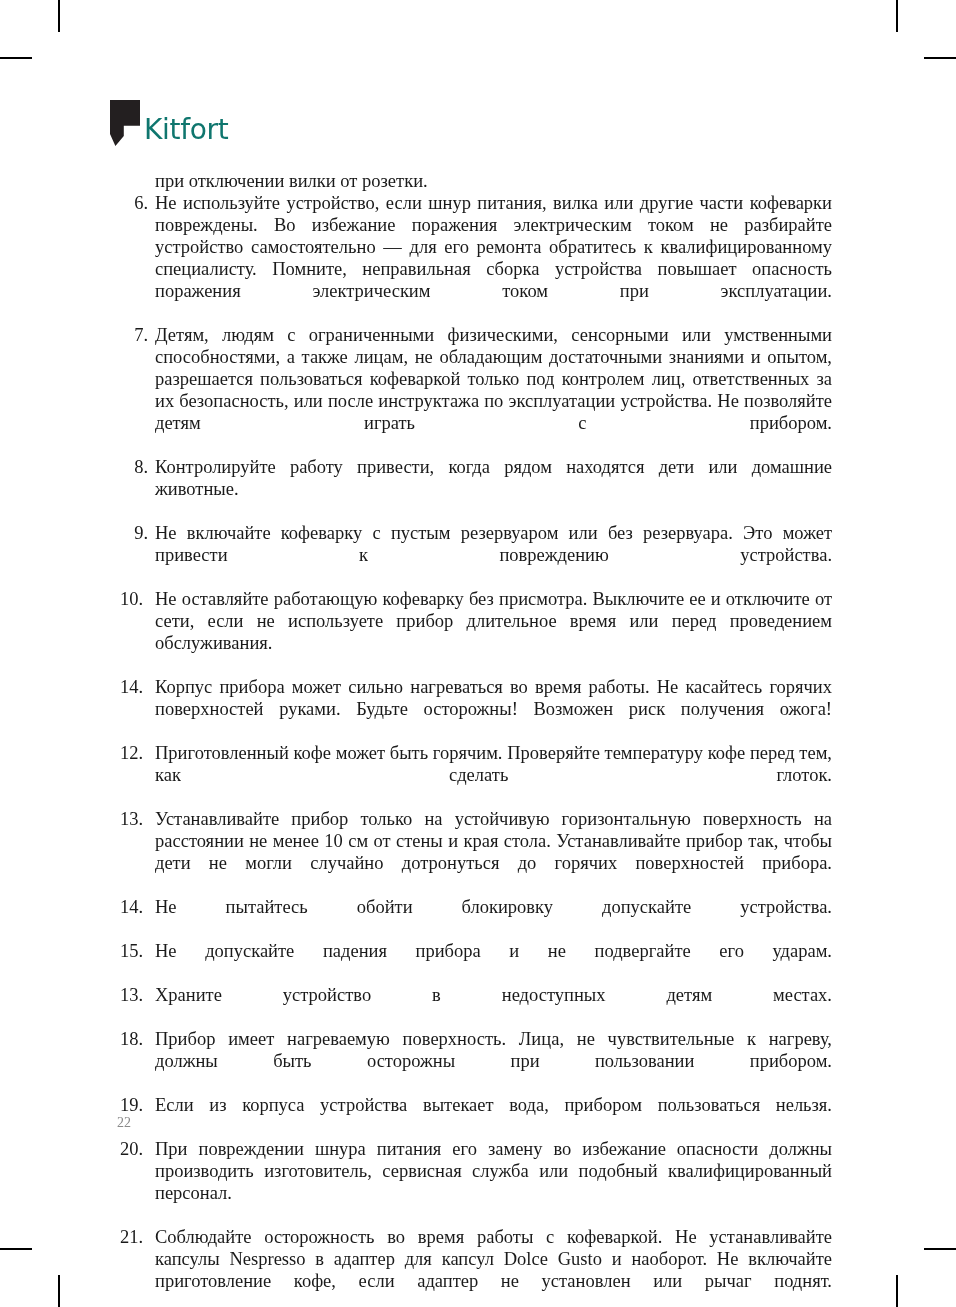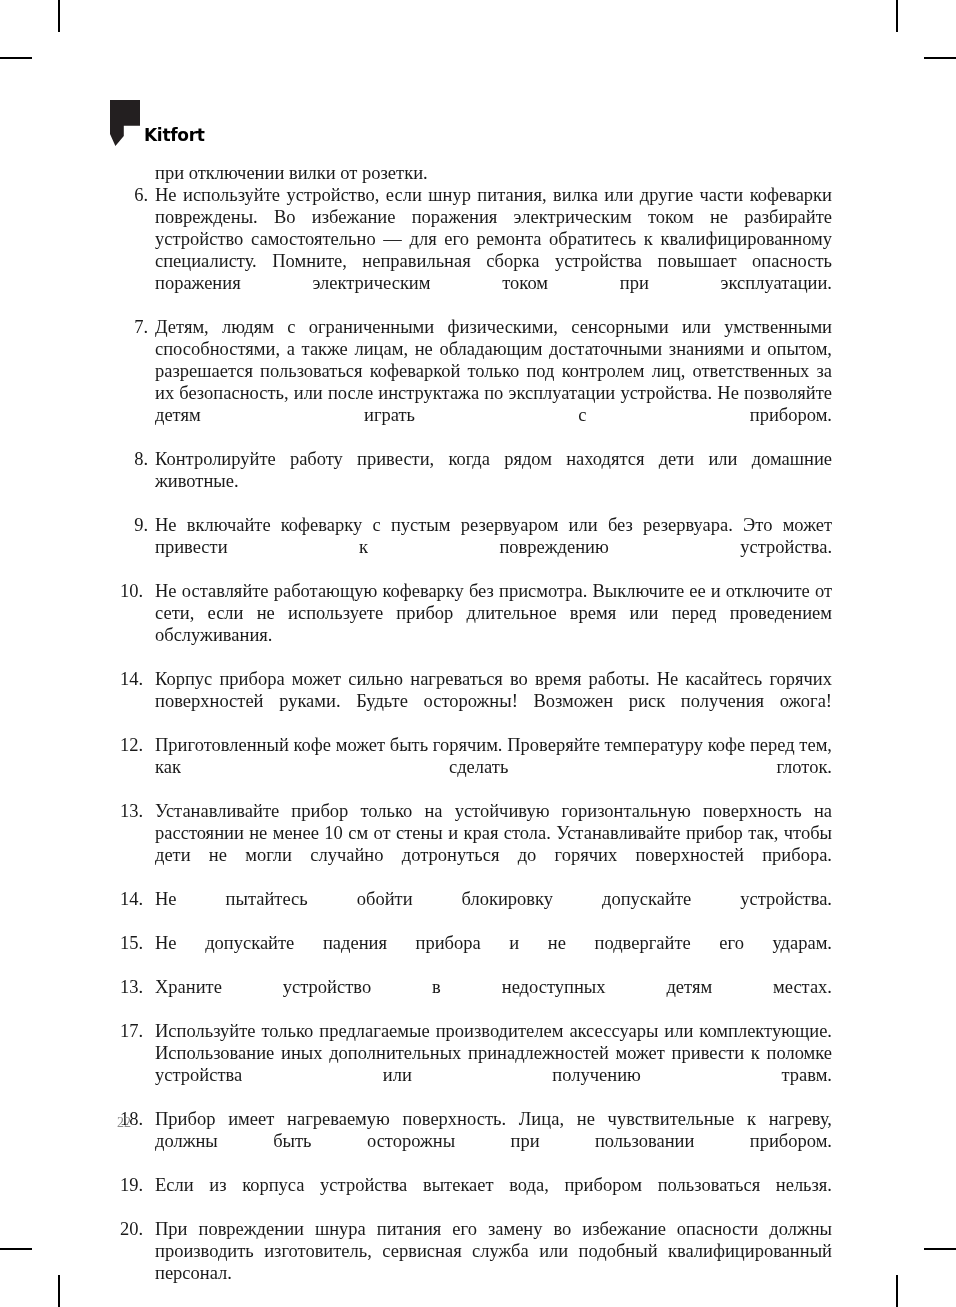--- a/index.html
+++ b/index.html
@@ -58,34 +58,34 @@
   .logo-mark {
     width: 30px;
     height: 46px;
     background: #231f20;
     
     clip-path: polygon(0% 0%, 100% 0%, 100% 56%, 46% 56%, 46% 78%, 18% 100%, 0% 74%);
     flex: none;
   }
   .logo-word {
     font-family: "DejaVu Sans", "Liberation Sans", sans-serif;
-    font-weight: 700;
-    font-size: 17px;
+    font-weight: 400;
+    font-size: 28px;
     letter-spacing: -0.3px;
-    color: #000000;
+    color: #0f766e;
     line-height: 1;
     position: relative;
     top: -2px;
   }
 
   
   .lead {
     font-size: 18.5px;
     line-height: 22px;
-    margin: 0 0 0 45px;
+    margin: 8px 0 0 45px;
     text-align: left;
     text-indent: 0;
   }
 
   ol.rules {
     list-style: none;
     margin: 0;
     padding: 0;
   }
   ol.rules li {
@@ -194,24 +194,20 @@
         </li>
         <li>
           <span class="marker wide">15.</span>
           <span class="body">Не допускайте падения прибора и не подвергайте его ударам.</span>
         </li>
         <li>
           <span class="marker wide">13.</span>
           <span class="body">Храните устройство в недоступных детям местах.</span>
         </li>
         <li>
-          <span class="marker wide">17.</span>
-          <span class="body">Используйте только предлагаемые производителем аксессуары или комплекту­ющие. Использование иных дополнительных принадлежностей может приве­сти к поломке устройства или получению травм.</span>
-        </li>
-        <li>
           <span class="marker wide">18.</span>
           <span class="body">Прибор имеет нагреваемую поверхность. Лица, не чувствительные к нагреву, должны быть осторожны при пользовании прибором.</span>
         </li>
         <li>
           <span class="marker wide">19.</span>
           <span class="body">Если из корпуса устройства вытекает вода, прибором пользоваться нельзя.</span>
         </li>
         <li>
           <span class="marker wide">20.</span>
           <span class="body">При повреждении шнура питания его замену во избежание опасности должны производить изготовитель, сервисная служба или подобный квалифицирован­ный персонал.</span>

